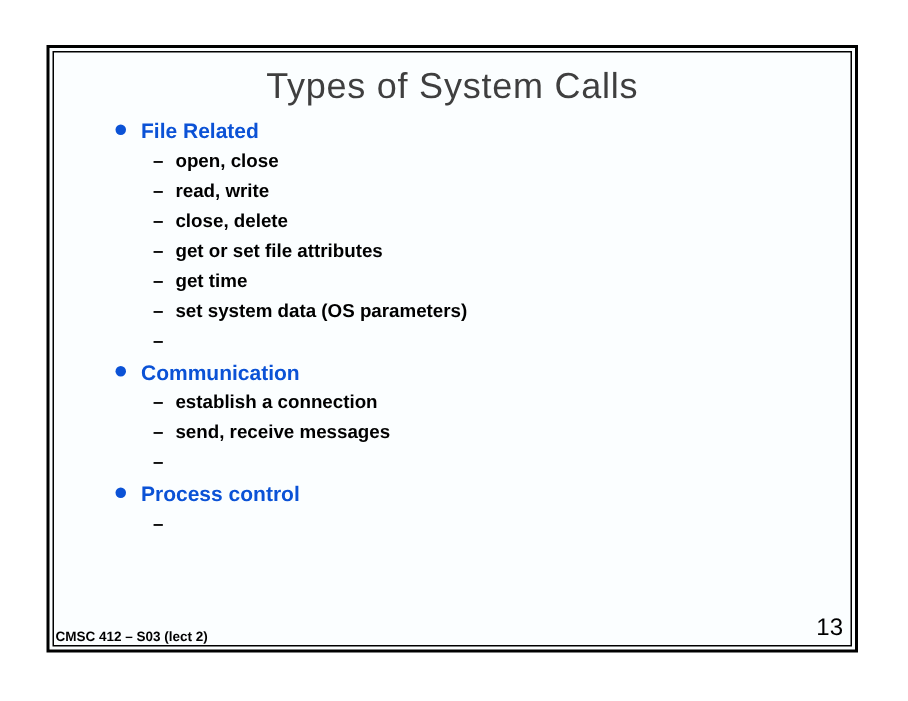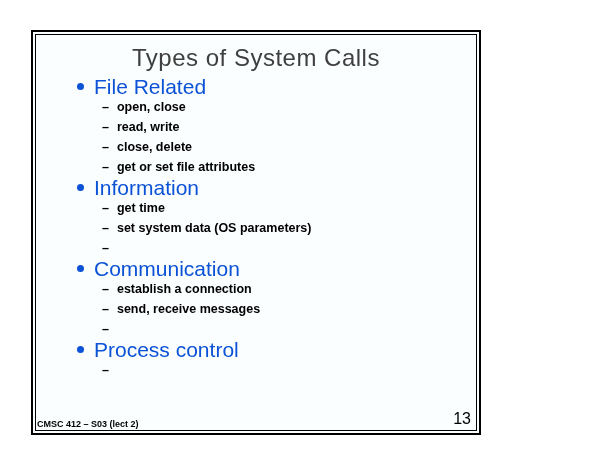--- a/index.html
+++ b/index.html
@@ -11,21 +11,21 @@
   html, body {
     width: 605px; height: 467px;
     background: #ffffff;
     font-family: "Liberation Sans", sans-serif;
     position: relative;
     overflow: hidden;
   }
   .slide-outer {
     position: absolute;
     left: 31px; top: 30px;
-    width: 450px; height: 405px;
+    width: 541px; height: 405px;
     border: 2px solid #000000;
     background: var(--slide-bg);
   }
   .slide-inner {
     position: absolute;
     left: 2px; top: 2px; right: 2px; bottom: 2px;
     border: 1px solid #000000;
   }
   .slide-title {
     position: absolute;
@@ -47,22 +47,22 @@
     align-items: center;
   }
   .bullet-dot {
     width: 7px; height: 7px;
     border-radius: 50%;
     background: var(--blue);
     margin-right: 10px;
     flex: 0 0 auto;
   }
   .heading-label {
-    font-size: 21px;
-    font-weight: normal;
+    font-size: 14px;
+    font-weight: bold;
     color: var(--blue);
   }
   .item-row {
     height: 20px;
     display: flex;
     align-items: center;
     padding-left: 25px;
     font-size: 12.5px;
     font-weight: bold;
     color: #000000;
@@ -113,24 +113,20 @@
           <span class="dash-marker">–</span>
           <span>close, delete</span>
         </div>
         <div class="item-row">
           <span class="dash-marker">–</span>
           <span>get or set file attributes</span>
         </div>
       </div>
 
       <div class="section">
-        <div class="heading-row">
-          <span class="bullet-dot"></span>
-          <span class="heading-label">Information</span>
-        </div>
         <div class="item-row">
           <span class="dash-marker">–</span>
           <span>get time</span>
         </div>
         <div class="item-row">
           <span class="dash-marker">–</span>
           <span>set system data (OS parameters)</span>
         </div>
         <div class="item-row">
           <span class="dash-marker">–</span>

